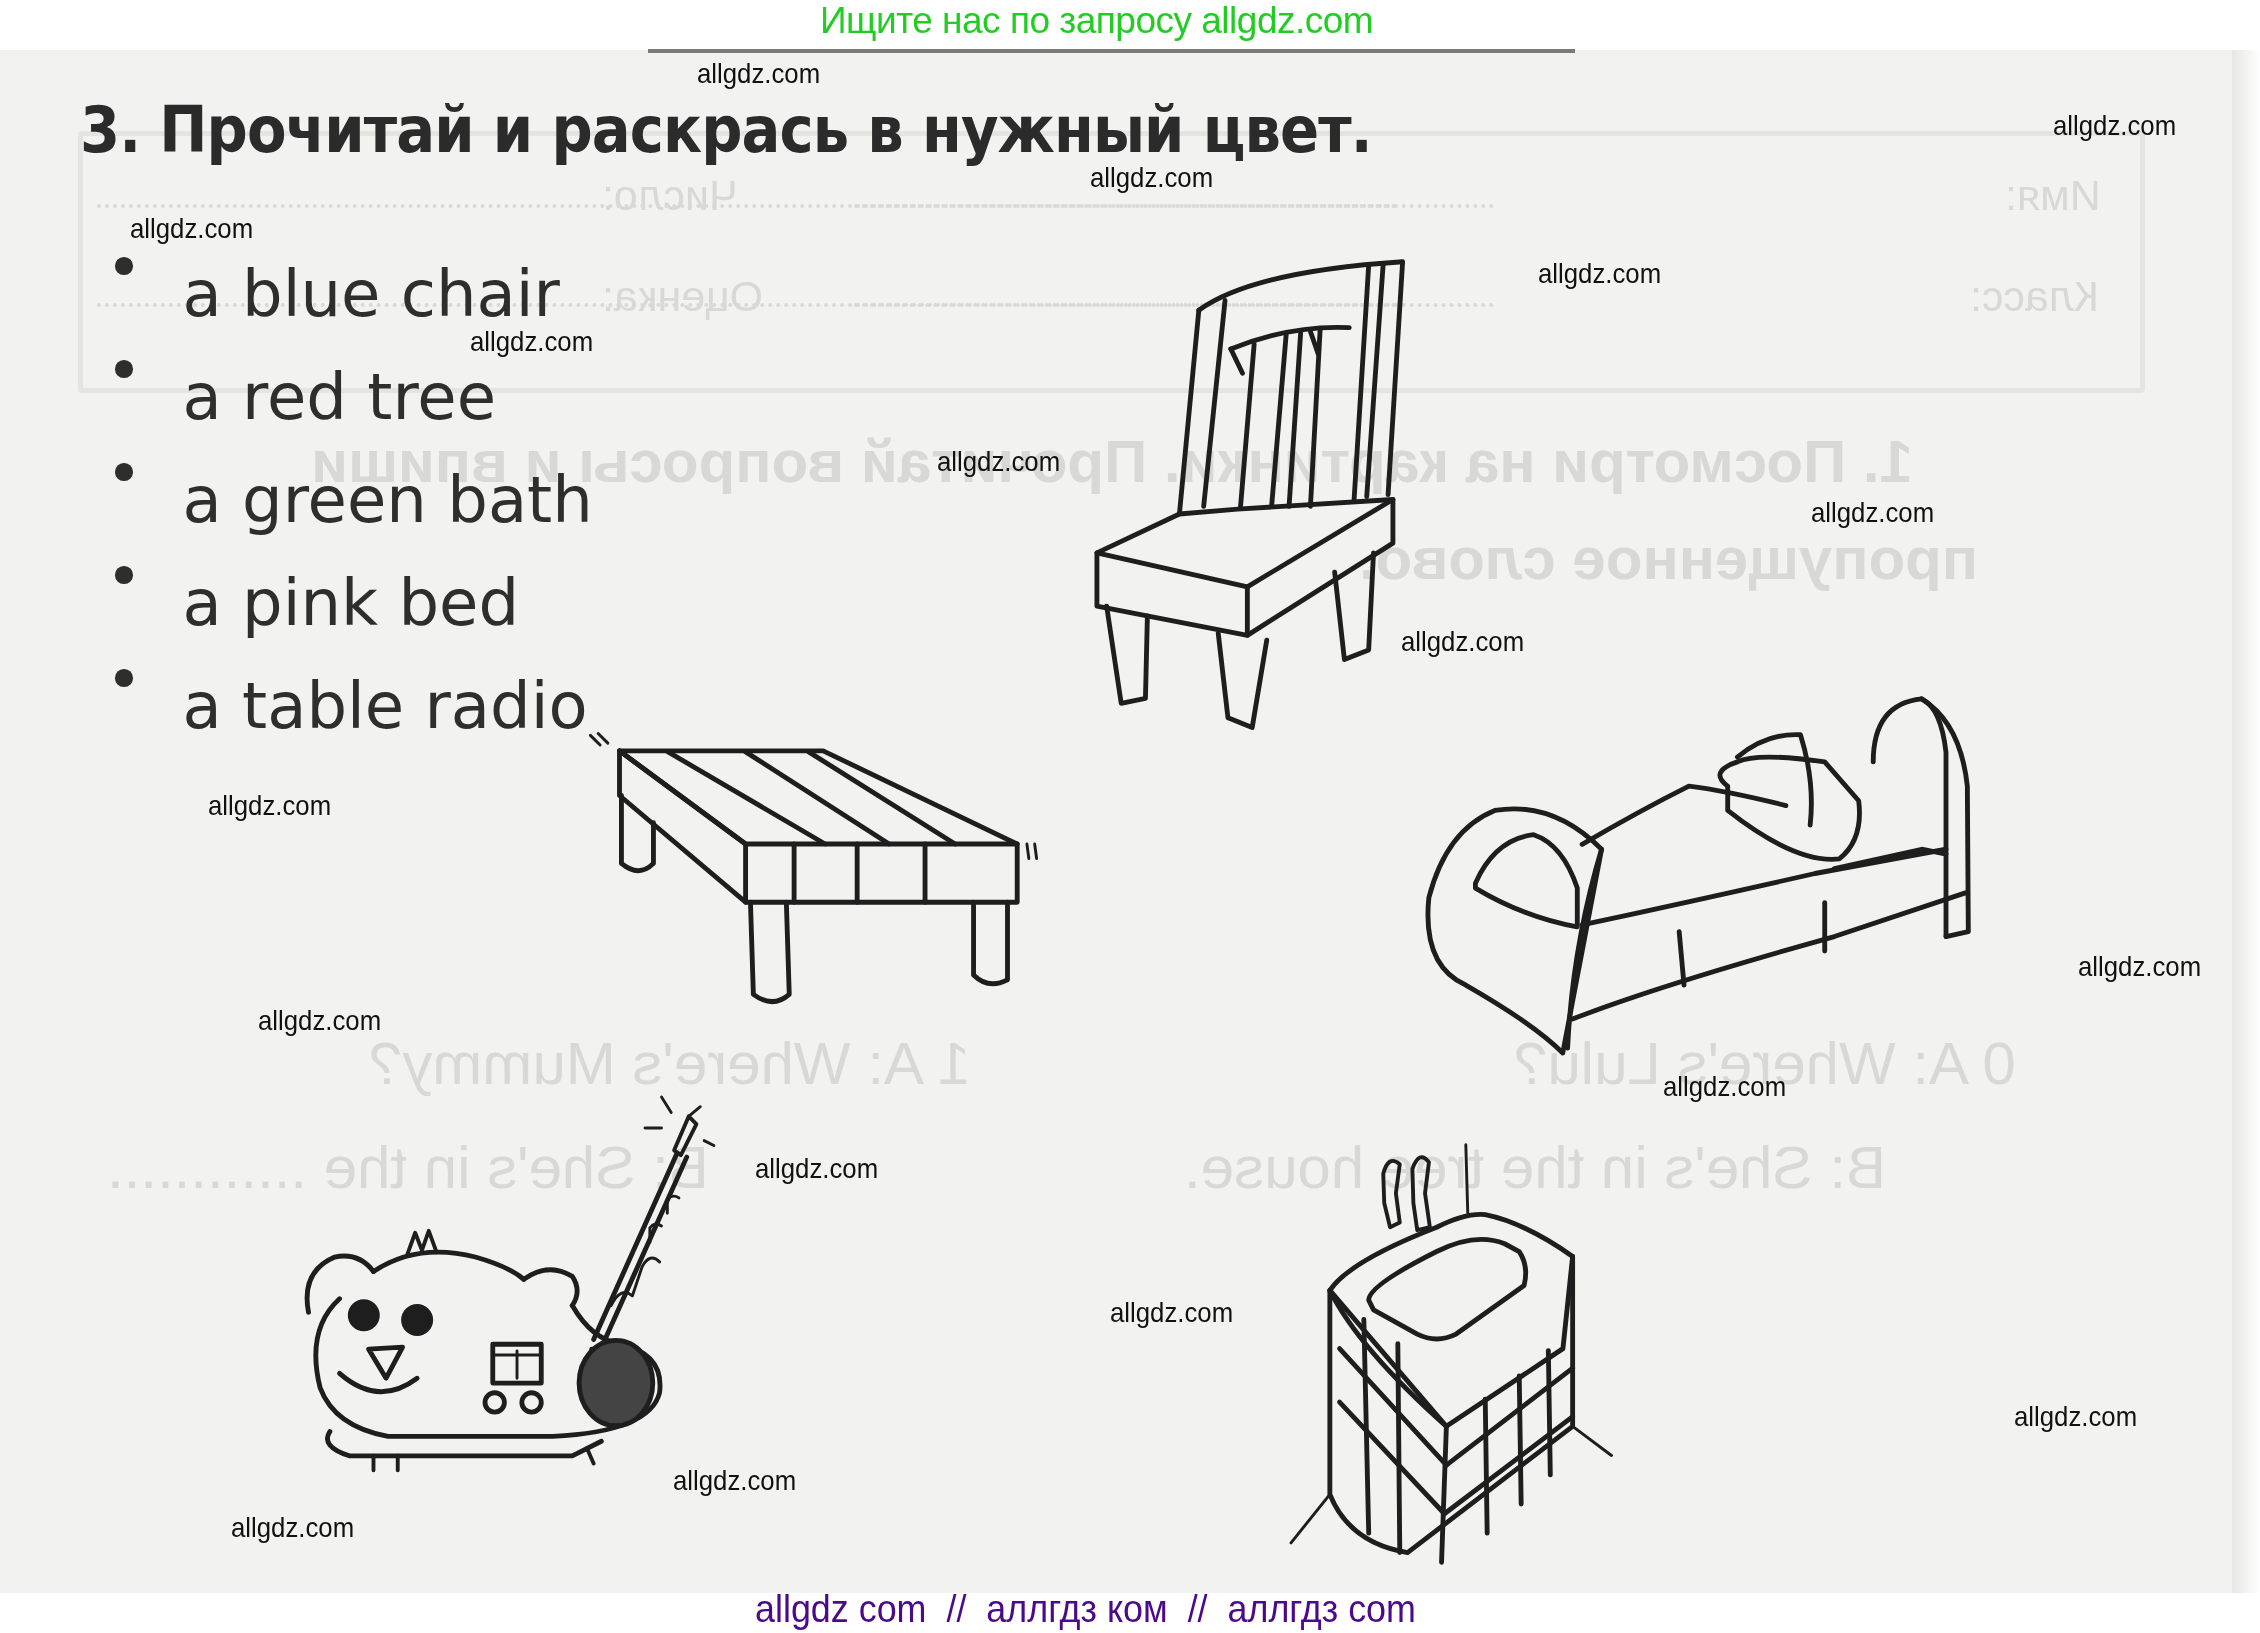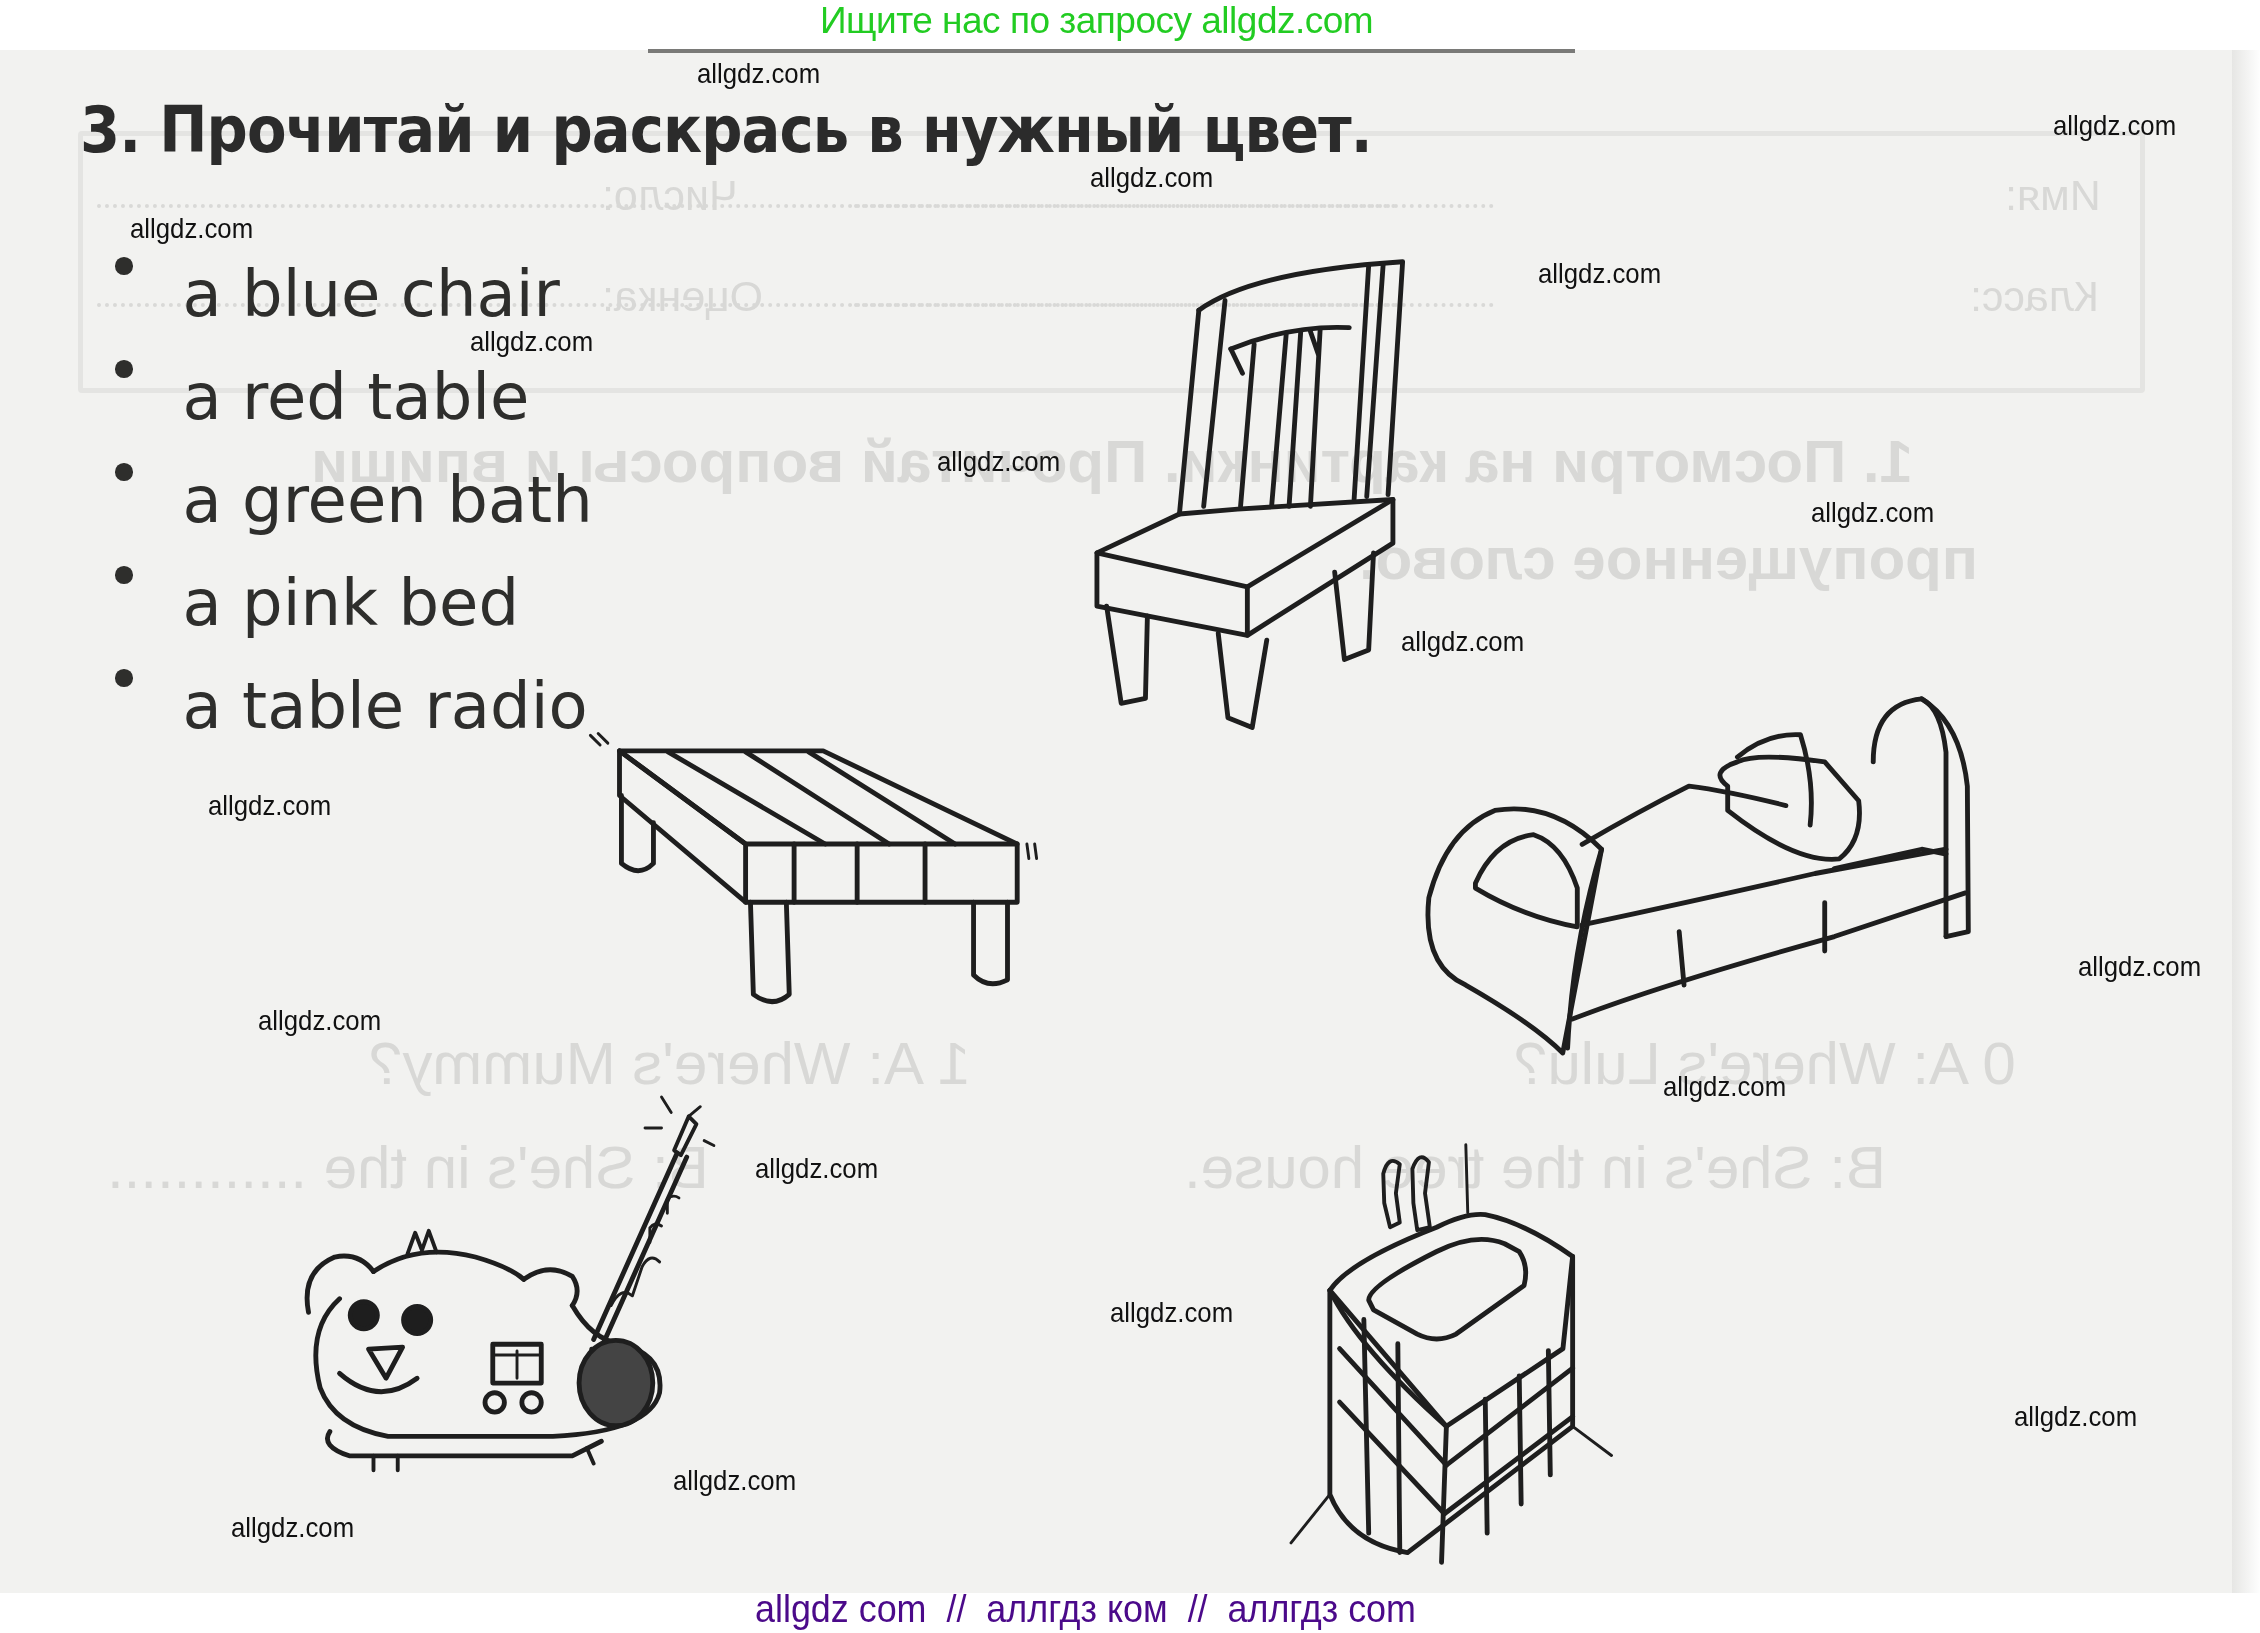--- a/index.html
+++ b/index.html
@@ -92,21 +92,21 @@
 
 <div class="title">3. Прочитай и раскрась в нужный цвет.</div>
 
 <ul class="items">
   <li>
       <span class="bullet"></span>
       <span>a blue chair</span>
     </li>
   <li>
       <span class="bullet"></span>
-      <span>a red table</span>
+      <span>a red tree</span>
     </li>
   <li>
       <span class="bullet"></span>
       <span>a green bath</span>
     </li>
   <li>
       <span class="bullet"></span>
       <span>a pink bed</span>
     </li>
   <li>

